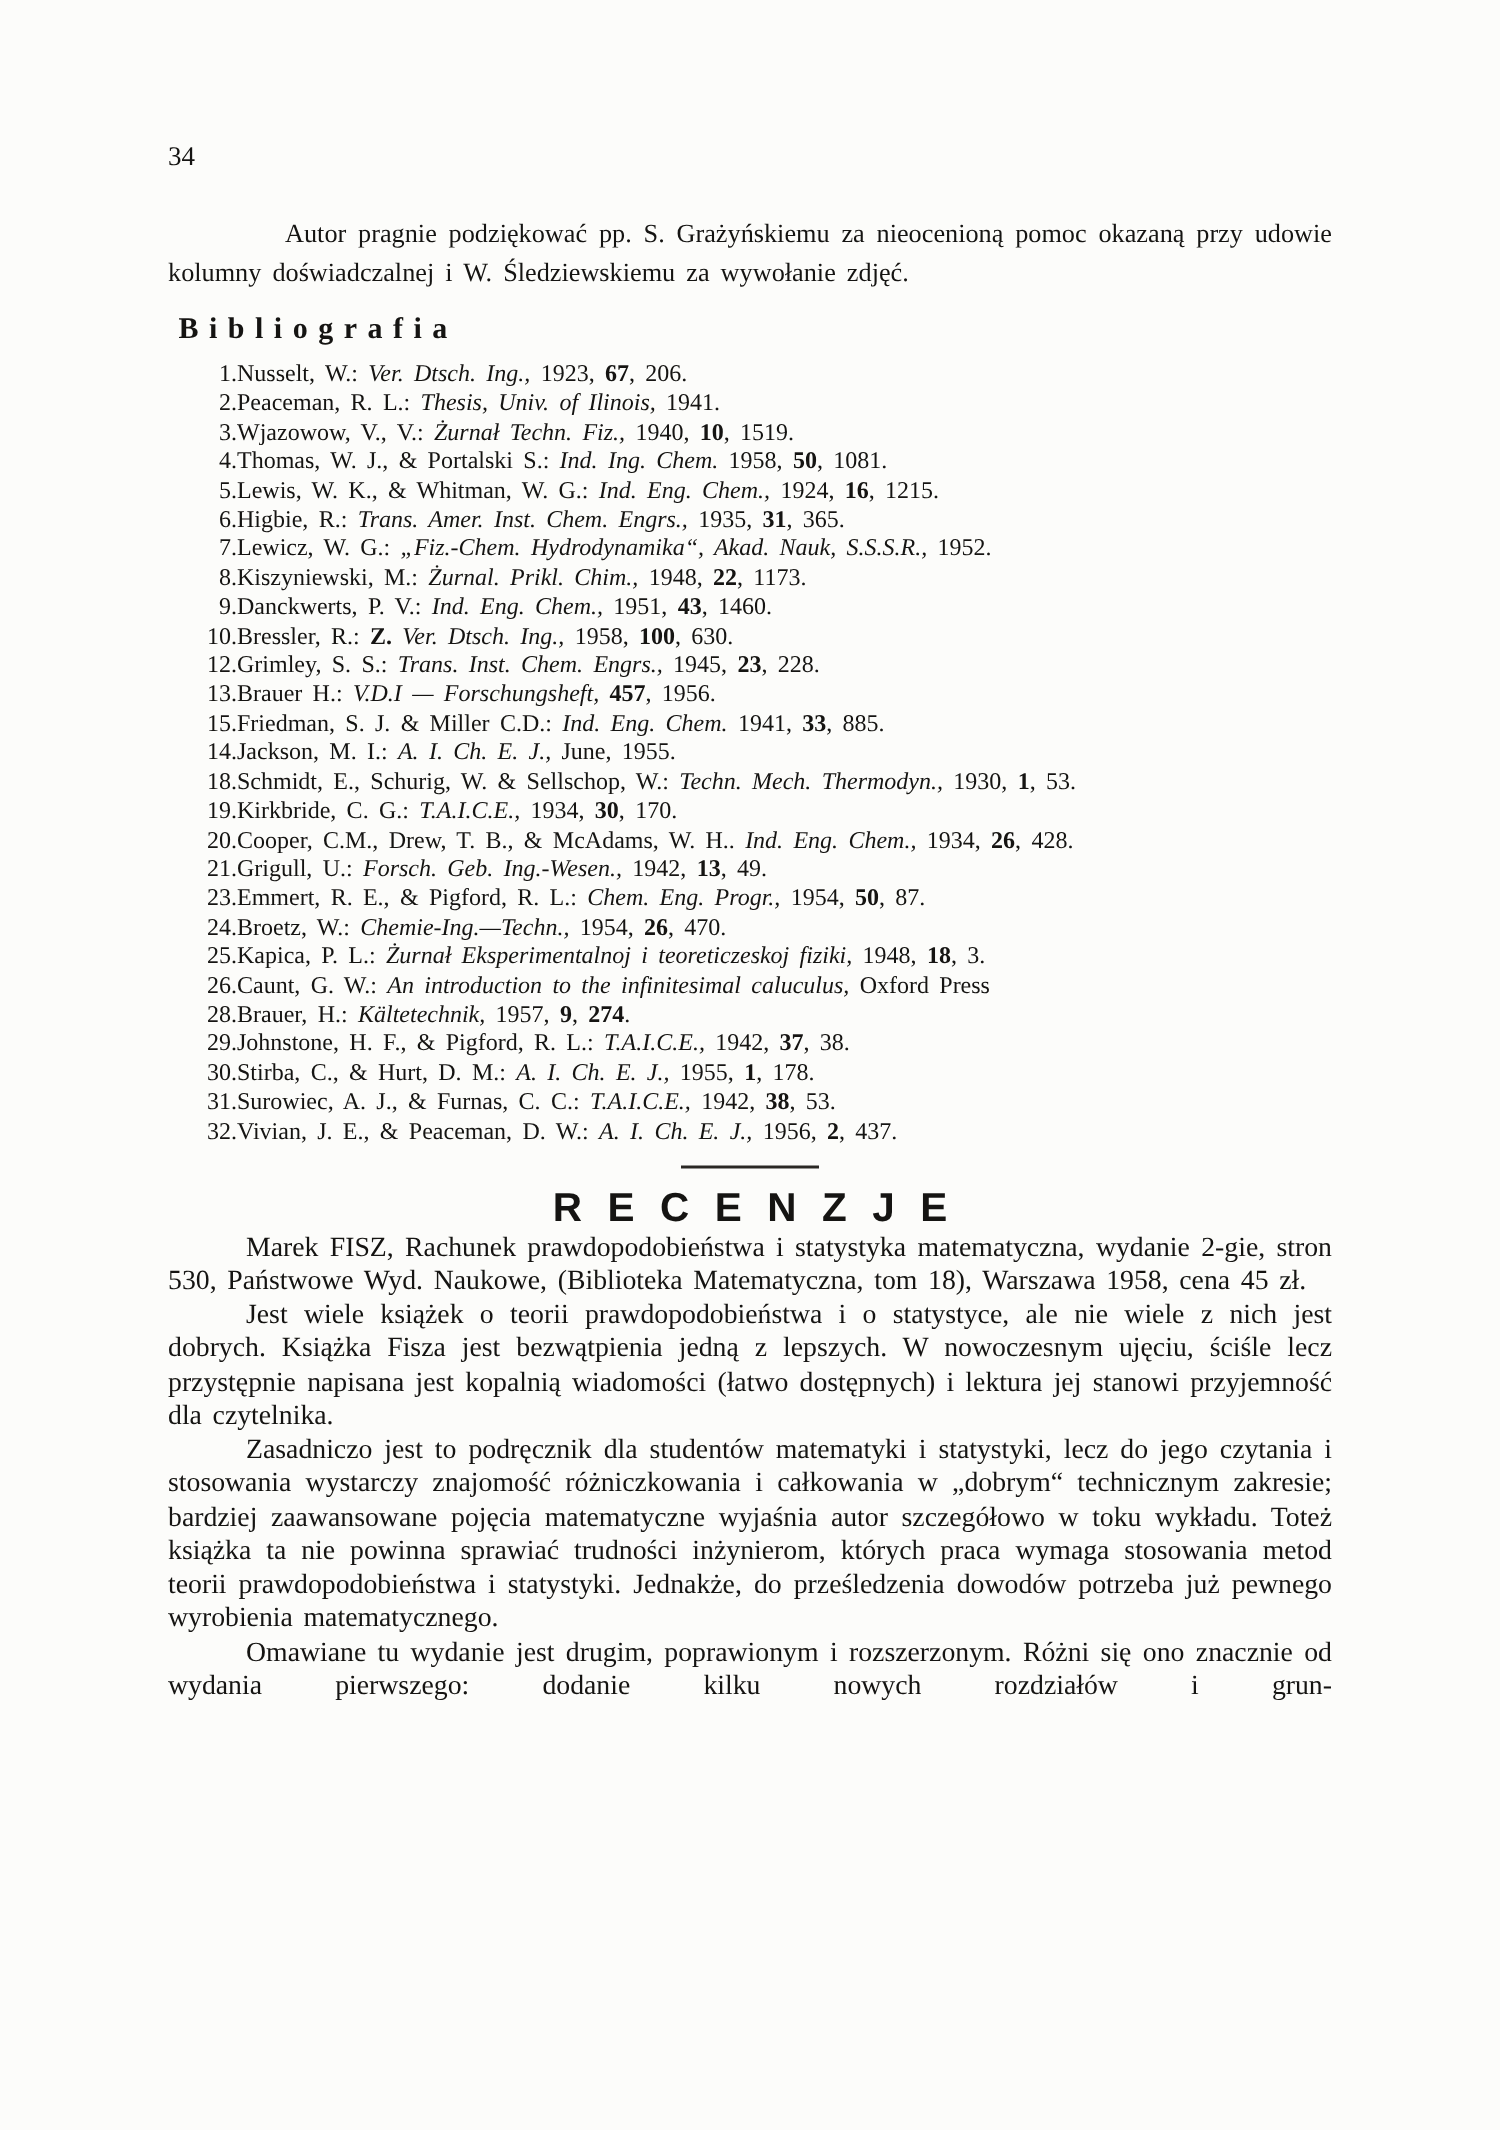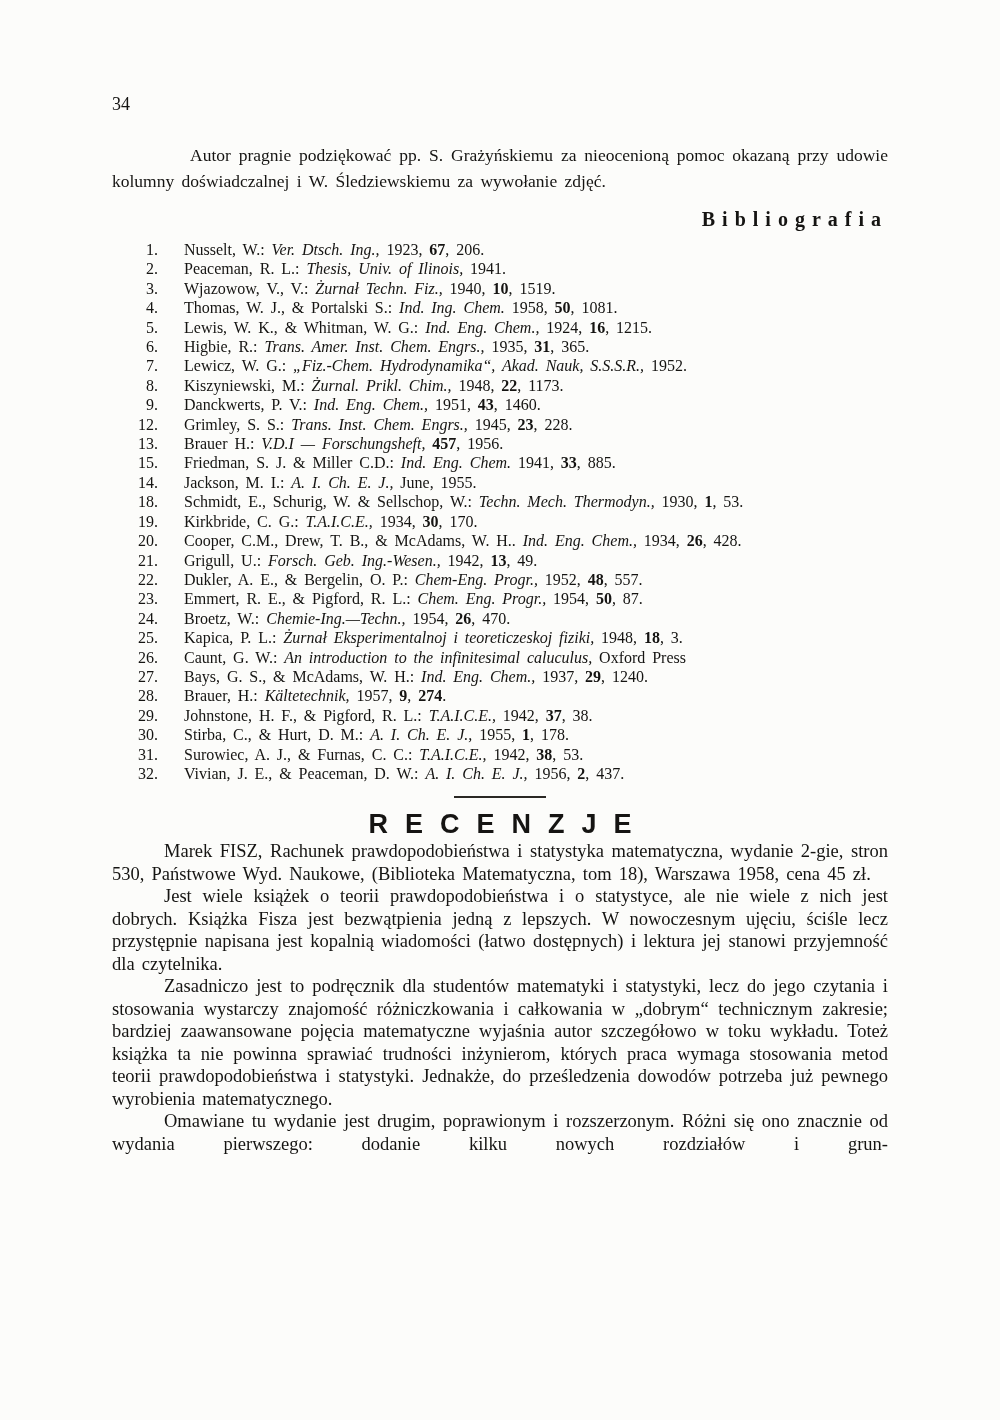--- a/index.html
+++ b/index.html
@@ -9,28 +9,28 @@
     font-family: "Liberation Serif", "DejaVu Serif", serif;
     box-sizing: border-box;
     padding: 94px 112px 0 112px;
   }
   .page-number { font-size: 18px; line-height: 20px; }
   .ack {
     margin: 28px 0 0 0; font-size: 17.5px; line-height: 26px;
     text-align: justify; text-indent: 78px; word-spacing: 3px;
   }
   .biblio-heading {
-    margin: 14px 0 0 0; text-align: right;
+    margin: 14px 0 0 0; text-align: left;
     font-size: 20px; font-weight: bold; letter-spacing: 7px; text-indent: 7px;
   }
   .biblio-list { margin-top: 9px; font-size: 16px; line-height: 19.4px; }
   .biblio-item { display: flex; }
   .biblio-item .num { flex: none; width: 46px; text-align: right; }
   .biblio-item .ref {
-    flex: 1; margin-left: 26px;
+    flex: 1; margin-left: 0;
     padding-left: 26px; text-indent: -26px;
     text-align: justify; word-spacing: 0.18em;
   }
   .i { font-style: italic; }
   .b { font-weight: bold; }
   .rule { width: 92px; height: 2px; background: #2a2824; margin: 13px auto 6px auto; }
   .recenzje-heading {
     margin: 10px 0 0 0; text-align: center;
     font-family: "Liberation Sans", "DejaVu Sans", sans-serif;
     font-size: 27px; font-weight: bold; line-height: 32px;
@@ -84,20 +84,24 @@
       </div>
       <div class="biblio-item">
         <span class="num">8.</span>
         <span class="ref"><span>Kiszyniewski, M.: </span><span class="i">Żurnal. Prikl. Chim.,</span><span> 1948, </span><span class="b">22</span><span>, 1173.</span></span>
       </div>
       <div class="biblio-item">
         <span class="num">9.</span>
         <span class="ref"><span>Danckwerts, P. V.: </span><span class="i">Ind. Eng. Chem.,</span><span> 1951, </span><span class="b">43</span><span>, 1460.</span></span>
       </div>
       <div class="biblio-item">
+        <span class="num">10.</span>
+        <span class="ref"><span>Bressler, R.: </span><span class="b">Z. </span><span class="i">Ver. Dtsch. Ing.,</span><span> 1958, </span><span class="b">100</span><span>, 630.</span></span>
+      </div>
+      <div class="biblio-item">
         <span class="num">12.</span>
         <span class="ref"><span>Grimley, S. S.: </span><span class="i">Trans. Inst. Chem. Engrs.,</span><span> 1945, </span><span class="b">23</span><span>, 228.</span></span>
       </div>
       <div class="biblio-item">
         <span class="num">13.</span>
         <span class="ref"><span>Brauer H.: </span><span class="i">V.D.I — Forschungsheft,</span><span> </span><span class="b">457</span><span>, 1956.</span></span>
       </div>
       <div class="biblio-item">
         <span class="num">15.</span>
         <span class="ref"><span>Friedman, S. J. &amp; Miller C.D.: </span><span class="i">Ind. Eng. Chem.</span><span> 1941, </span><span class="b">33</span><span>, 885.</span></span>
@@ -116,42 +120,34 @@
       </div>
       <div class="biblio-item">
         <span class="num">20.</span>
         <span class="ref"><span>Cooper, C.M., Drew, T. B., &amp; McAdams, W. H.. </span><span class="i">Ind. Eng. Chem.,</span><span> 1934, </span><span class="b">26</span><span>, 428.</span></span>
       </div>
       <div class="biblio-item">
         <span class="num">21.</span>
         <span class="ref"><span>Grigull, U.: </span><span class="i">Forsch. Geb. Ing.-Wesen.,</span><span> 1942, </span><span class="b">13</span><span>, 49.</span></span>
       </div>
       <div class="biblio-item">
-        <span class="num">22.</span>
-        <span class="ref"><span>Dukler, A. E., &amp; Bergelin, O. P.: </span><span class="i">Chem-Eng. Progr.,</span><span> 1952, </span><span class="b">48</span><span>, 557.</span></span>
-      </div>
-      <div class="biblio-item">
         <span class="num">23.</span>
         <span class="ref"><span>Emmert, R. E., &amp; Pigford, R. L.: </span><span class="i">Chem. Eng. Progr.,</span><span> 1954, </span><span class="b">50</span><span>, 87.</span></span>
       </div>
       <div class="biblio-item">
         <span class="num">24.</span>
         <span class="ref"><span>Broetz, W.: </span><span class="i">Chemie-Ing.—Techn.,</span><span> 1954, </span><span class="b">26</span><span>, 470.</span></span>
       </div>
       <div class="biblio-item">
         <span class="num">25.</span>
         <span class="ref"><span>Kapica, P. L.: </span><span class="i">Żurnał Eksperimentalnoj i teoreticzeskoj fiziki,</span><span> 1948, </span><span class="b">18</span><span>, 3.</span></span>
       </div>
       <div class="biblio-item">
         <span class="num">26.</span>
         <span class="ref"><span>Caunt, G. W.: </span><span class="i">An introduction to the infinitesimal caluculus,</span><span> Oxford Press</span></span>
-      </div>
-      <div class="biblio-item">
-        <span class="num">27.</span>
-        <span class="ref"><span>Bays, G. S., &amp; McAdams, W. H.: </span><span class="i">Ind. Eng. Chem.,</span><span> 1937, </span><span class="b">29</span><span>, 1240.</span></span>
       </div>
       <div class="biblio-item">
         <span class="num">28.</span>
         <span class="ref"><span>Brauer, H.: </span><span class="i">Kältetechnik,</span><span> 1957, </span><span class="b">9</span><span>, </span><span class="b">274</span><span>.</span></span>
       </div>
       <div class="biblio-item">
         <span class="num">29.</span>
         <span class="ref"><span>Johnstone, H. F., &amp; Pigford, R. L.: </span><span class="i">T.A.I.C.E.,</span><span> 1942, </span><span class="b">37</span><span>, 38.</span></span>
       </div>
       <div class="biblio-item">

